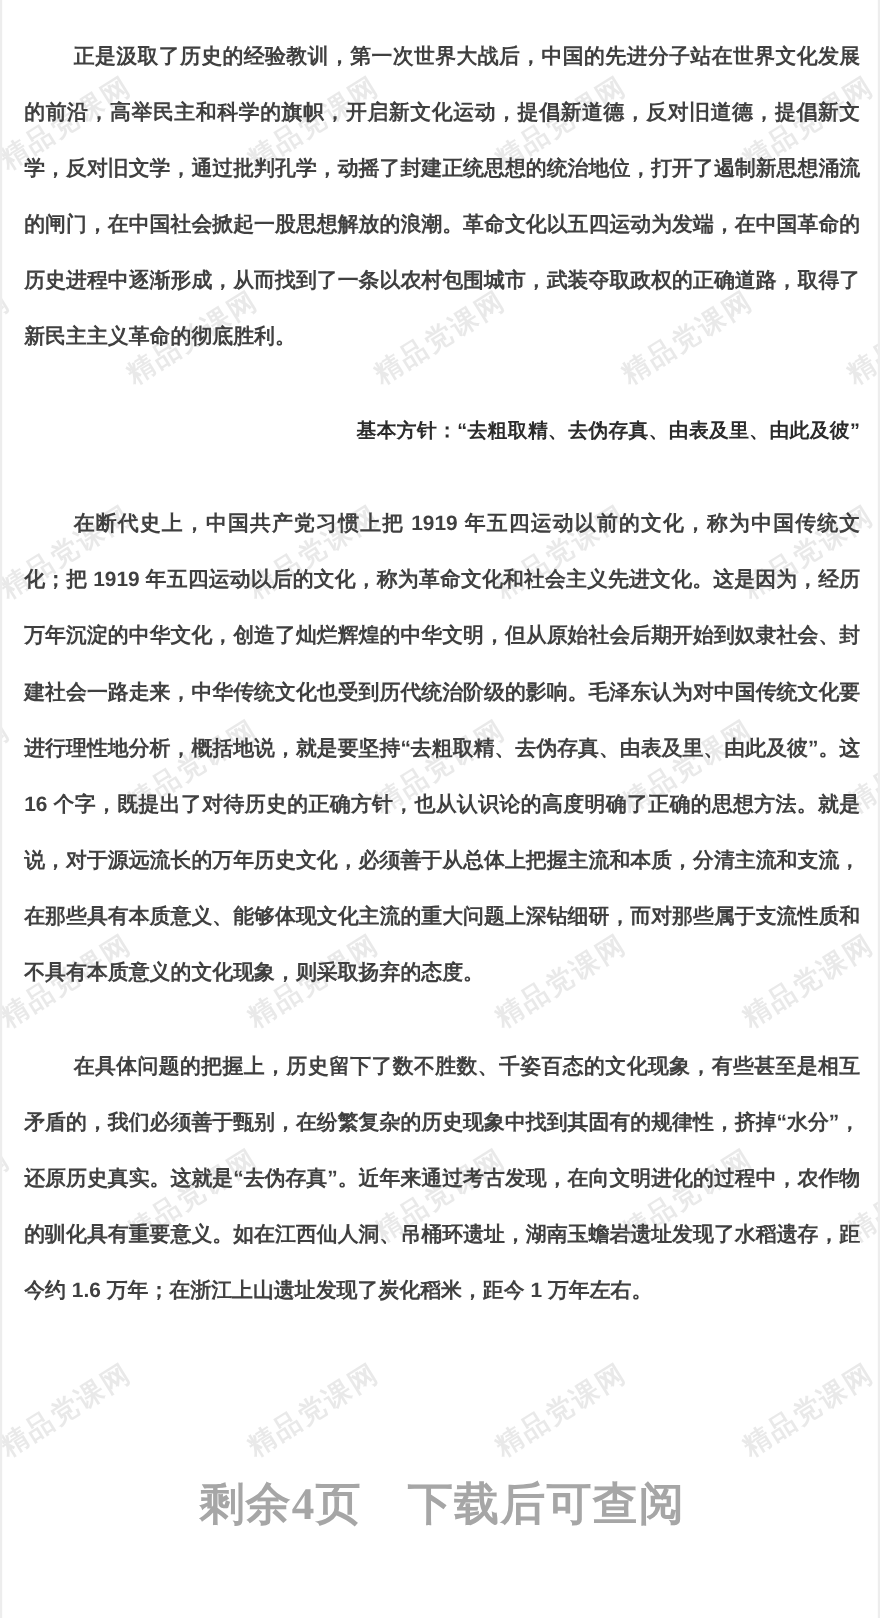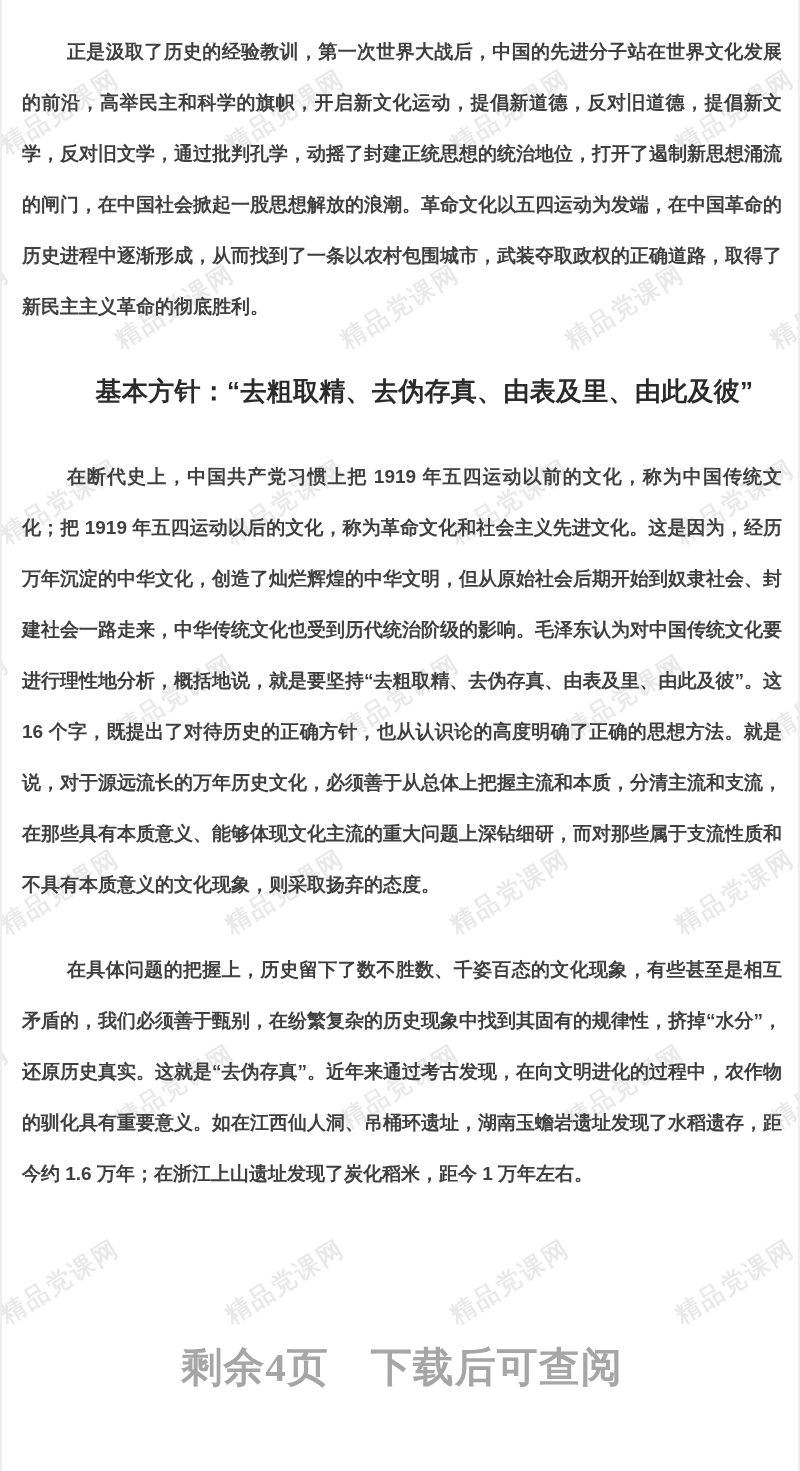--- a/index.html
+++ b/index.html
@@ -74,25 +74,25 @@
     text-justify: inter-ideograph;
     text-indent: 45px;
     letter-spacing: 0px;
     font-weight: 700;
   }
 
   p.heading {
     margin: 0;
     padding: 0;
     color: #2b2b2b;
-    font-size: 26px;
+    font-size: 18px;
     line-height: 51px;
     font-weight: 700;
     text-indent: 45px;
-    text-align: center;
+    text-align: right;
     letter-spacing: 0.3px;
   }
 
   .gap-sm { height: 26px; }
   .gap-md { height: 34px; }
 
   
   .footer-overlay {
     position: absolute;
     left: 0;

